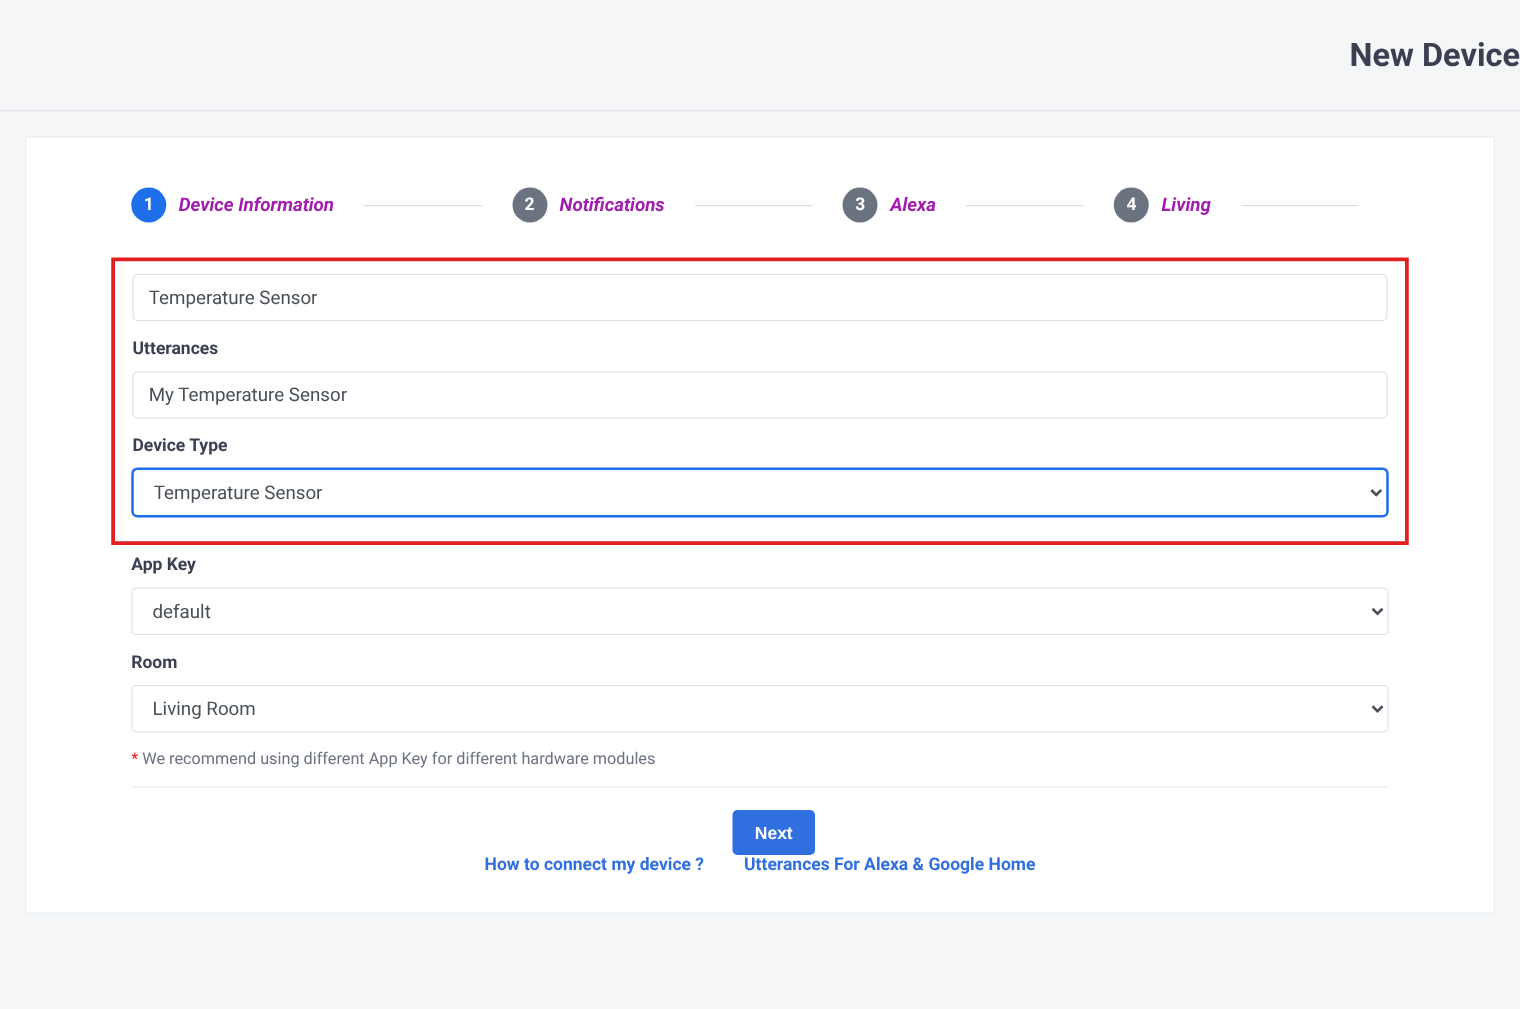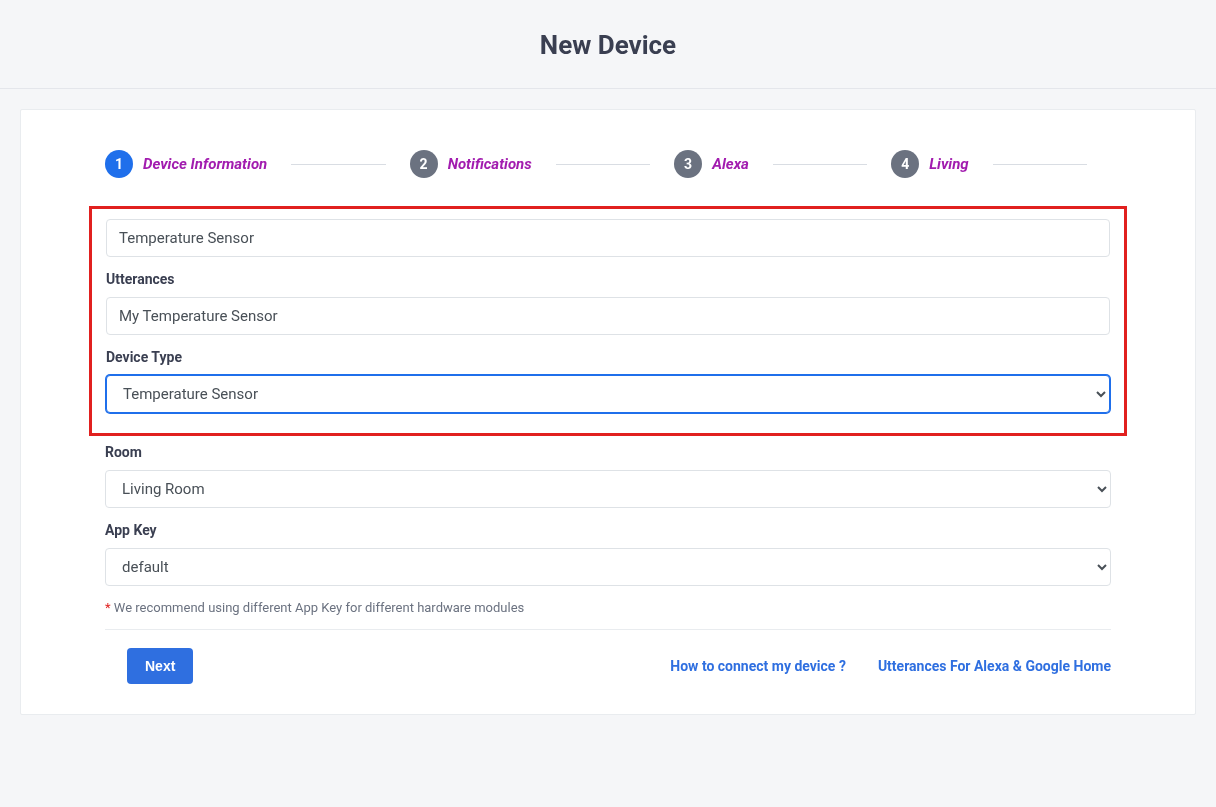--- a/index.html
+++ b/index.html
@@ -6,21 +6,21 @@
   body {
     font-family: -apple-system, BlinkMacSystemFont, "Segoe UI", Roboto, "Helvetica Neue", Arial, sans-serif;
     background: #f5f6f8;
     color: #3a3f51;
     width: 1216px;
   }
   .header {
     background: #f5f6f8;
     border-bottom: 1px solid #e4e6eb;
     padding: 30px 0 28px 0;
-    text-align: center;
+    text-align: right;
   }
   .header h1 {
     font-size: 26px;
     font-weight: 700;
     color: #3a3f51;
   }
   .card {
     background: #fff;
     margin: 20px;
     border: 1px solid #e9ecef;
@@ -122,20 +122,21 @@
   hr.divider {
     border: none;
     border-top: 1px solid #e9ecef;
     margin: 2px 0 18px 0;
   }
   .footer-row {
     display: flex;
     align-items: center;
     justify-content: space-between;
     padding: 0 0;
+    flex-direction: column;
   }
   .btn-next {
     background: #2f6fe0;
     color: #fff;
     border: none;
     border-radius: 4px;
     padding: 10px 18px;
     font-size: 14px;
     font-weight: 700;
     cursor: pointer;
@@ -196,29 +197,29 @@
     <div class="form-group">
       <label class="form-label">Device Type</label>
       <select class="form-select selected-focus">
         <option>Temperature Sensor</option>
       </select>
     </div>
   </div>
 
   <div class="lower-section">
     <div class="form-group">
+      <label class="form-label">App Key</label>
+      <select class="form-select">
+        <option>default</option>
+      </select>
+    </div>
+    <div class="form-group">
       <label class="form-label">Room</label>
       <select class="form-select">
         <option>Living Room</option>
-      </select>
-    </div>
-    <div class="form-group">
-      <label class="form-label">App Key</label>
-      <select class="form-select">
-        <option>default</option>
       </select>
     </div>
     <p class="note">
       <span class="star">*</span>
       <span>We recommend using different App Key for different hardware modules</span>
     </p>
     <hr class="divider">
     <div class="footer-row">
       <button class="btn-next">Next</button>
       <div class="footer-links">

